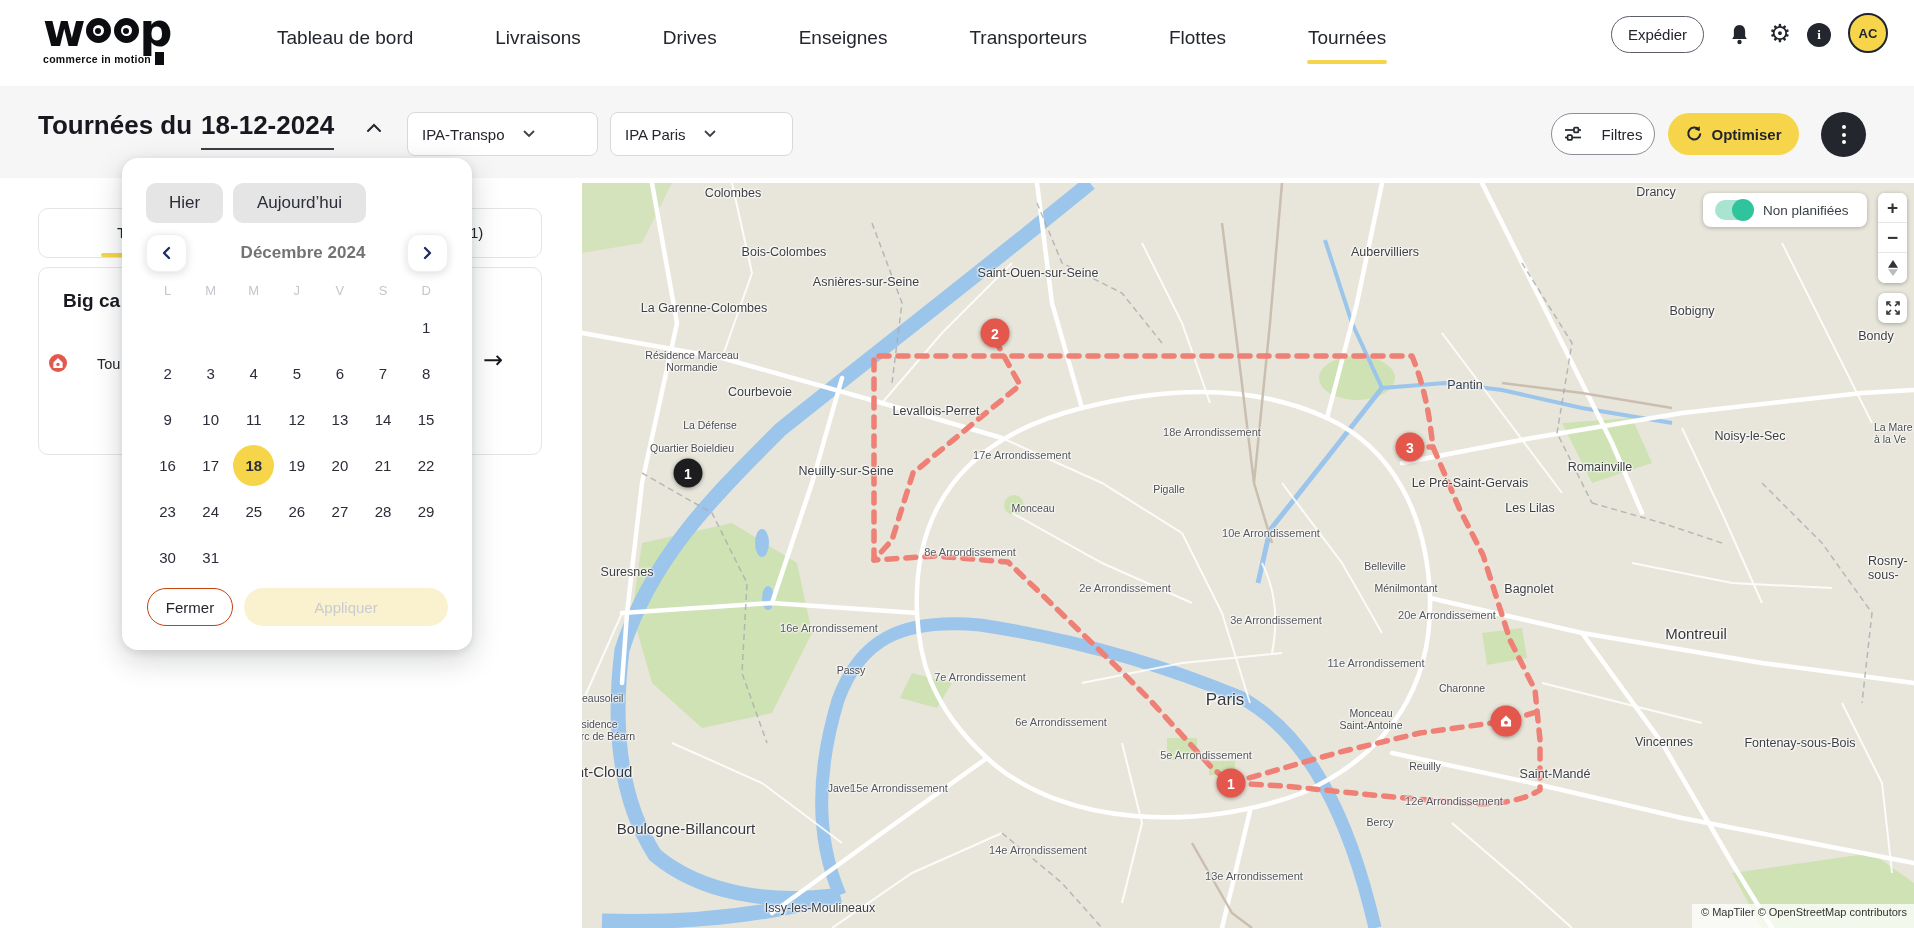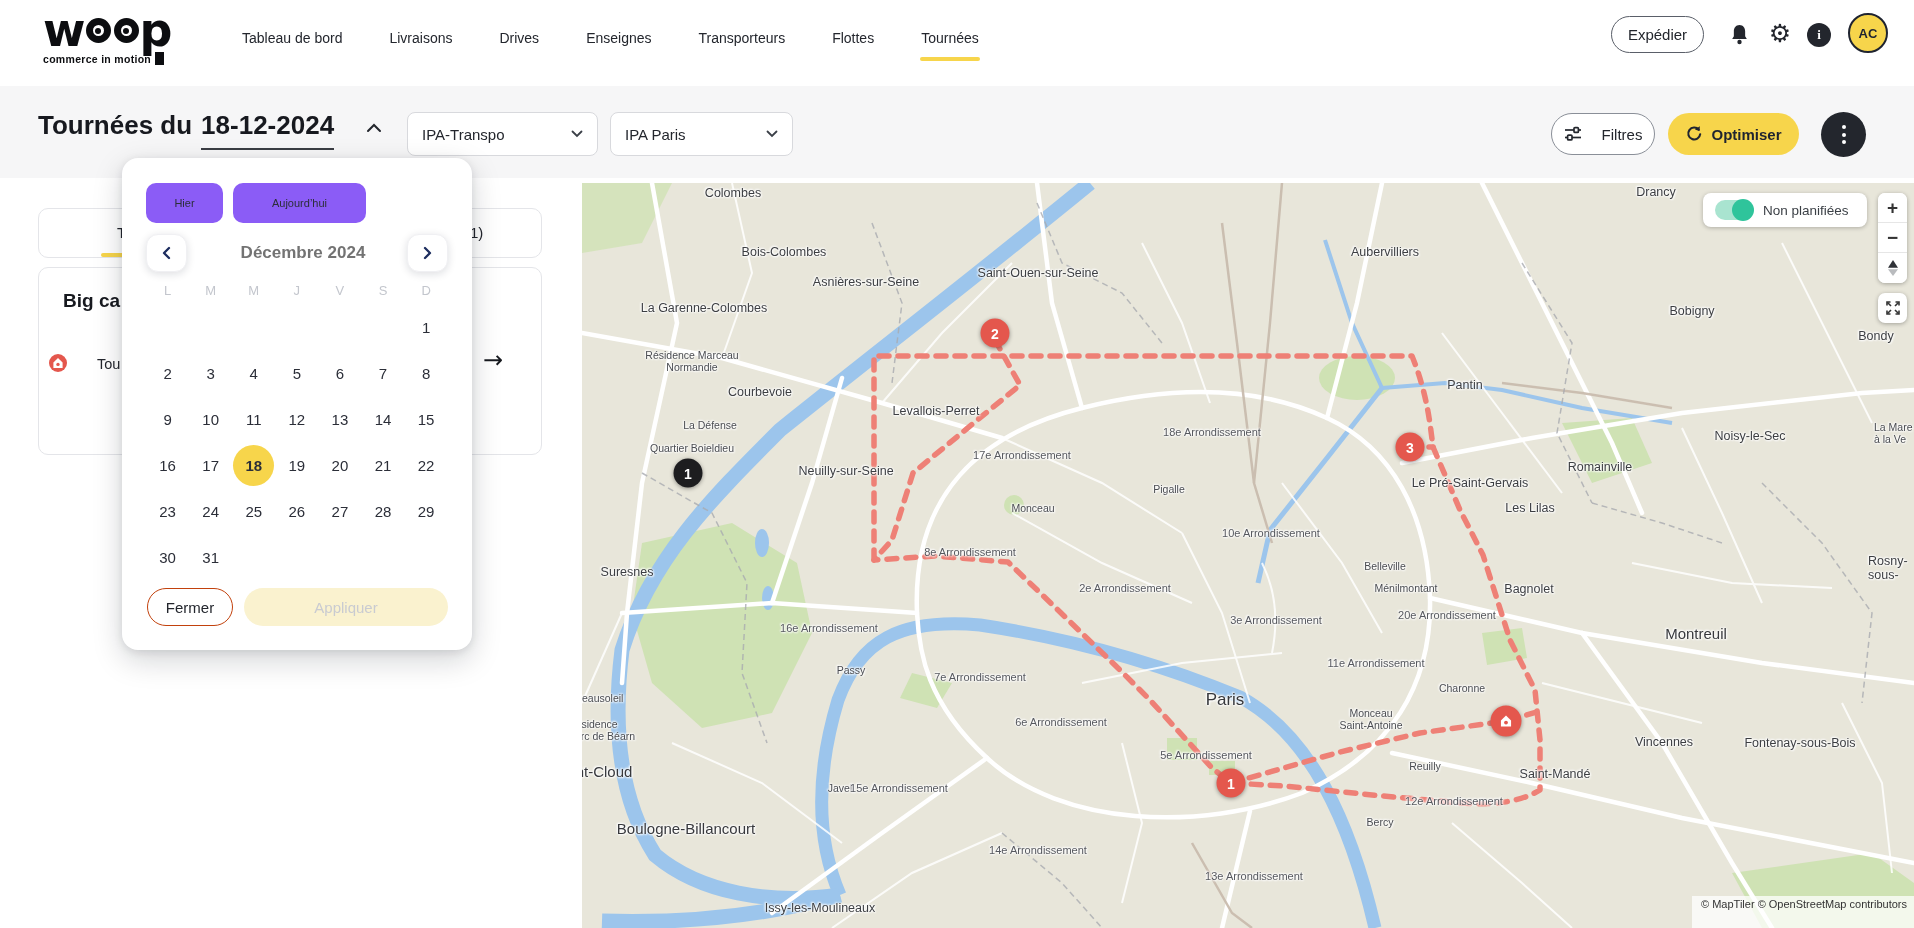--- a/index.html
+++ b/index.html
@@ -13,21 +13,21 @@
   .brand { display:flex; align-items:flex-start; font-family:"DejaVu Sans", sans-serif;
            font-weight:800; font-size:46px; line-height:40px; letter-spacing:-2px; color:#0c0d10; }
   .o-ring { width:25px; height:25px; border:7px solid #0c0d10; border-radius:50%; position:relative; margin:8px 1px 0 2px; }
   .o-ring::after { content:""; position:absolute; left:50%; top:50%; width:6px; height:6px;
                    transform:translate(-50%,-50%); background:#0c0d10; border-radius:50%; }
   .brand .p { position:relative; top:0; }
   .tagline { font-size:10.5px; font-weight:bold; letter-spacing:.3px; color:#0c0d10; margin-top:2px; display:flex; align-items:center; gap:4px; }
   .tagline::after { content:""; width:9px; height:13px; background:#0c0d10; display:inline-block; }
 
   .main-nav { position:absolute; left:242px; top:0; height:76px; display:flex; align-items:center; gap:47px; }
-  .nav-item { font-size:14px; color:#23262d; position:relative; white-space:nowrap; cursor:pointer; }
+  .nav-item { font-size:19px; color:#23262d; position:relative; white-space:nowrap; cursor:pointer;margin-left:35px; }
   .nav-item.active::after { content:""; position:absolute; left:-1px; right:-1px; bottom:-15px; height:4px;
                             background:#F7D54B; border-radius:2px; }
 
   .pill-outline { border:1px solid #5a5f69; border-radius:19px; background:#fff; display:flex;
                   align-items:center; justify-content:center; font-size:15px; color:#23262d; cursor:pointer; }
   .expedier { left:1611px; top:16px; width:93px; height:37px; }
   .icon-btn { display:flex; align-items:center; justify-content:center; cursor:pointer; }
   .bell { left:1727px; top:21px; width:24px; height:26px; }
   .gear { left:1766px; top:19px; width:28px; height:28px; font-family:"DejaVu Sans",sans-serif; font-size:25px; color:#23262d; line-height:1; }
   .info { left:1807px; top:23px; width:24px; height:24px; border-radius:50%; background:#23262d;
@@ -36,21 +36,21 @@
             border:2px solid #1f2430; display:flex; align-items:center; justify-content:center;
             font-size:13px; font-weight:bold; color:#1f2430; cursor:pointer; }
 
   
   .subheader { position:absolute; top:86px; left:0; width:1914px; height:92px; background:#f6f6f7; z-index:10; }
   .page-title { position:absolute; left:38px; top:24px; font-size:26px; font-weight:bold; color:#17191f;
                 display:flex; align-items:baseline; gap:9px; }
   .date-val { border-bottom:2px solid #3a3d44; padding-bottom:7px; cursor:pointer; }
   .title-caret { position:absolute; left:366px; top:33px; cursor:pointer; }
   .fake-select { position:absolute; top:26px; height:44px; background:#fff; border:1px solid #d8d9dd; border-radius:8px;
-                 display:flex; align-items:center; justify-content:space-between; padding:0 14px; font-size:15px;
+                 display:flex; align-items:center; padding:0 14px; font-size:15px;
                  color:#23262d; cursor:pointer;gap:18px; }
   .sel1 { left:407px; width:191px; } .sel2 { left:610px; width:183px; }
   .filtres { left:1551px; top:27px; width:104px; height:42px; border-radius:21px; border-color:#8a8f98; gap:20px; }
   .optimiser { position:absolute; left:1668px; top:27px; width:131px; height:42px; border-radius:21px; background:#F7D54B;
                display:flex; align-items:center; justify-content:center; gap:8px; font-size:15px; font-weight:bold;
                color:#1f2430; cursor:pointer; border:none; }
   .kebab { position:absolute; left:1821px; top:26px; width:45px; height:45px; border-radius:50%; background:#23262d;
            display:flex; flex-direction:column; align-items:center; justify-content:center; gap:3.5px; cursor:pointer; }
   .kebab i { width:4px; height:4px; border-radius:50%; background:#fff; }
 
@@ -62,22 +62,22 @@
   .tour-card { position:absolute; left:38px; top:267px; width:504px; height:188px; background:#fff;
                border:1px solid #e4e5e9; border-radius:10px; z-index:5; }
   .card-title { position:absolute; left:24px; top:22px; font-size:19px; font-weight:bold; color:#17191f; white-space:nowrap; }
   .card-store { position:absolute; left:10px; top:86px; }
   .card-stop { position:absolute; left:58px; top:88px; font-size:14.5px; color:#23262d; }
   .card-arrow { position:absolute; left:444px; top:78px; font-family:"DejaVu Sans",sans-serif; font-size:24px; color:#17191f; cursor:pointer; }
 
   
   .popup { position:absolute; left:122px; top:158px; width:350px; height:492px; background:#fff; border-radius:16px;
            box-shadow:0 10px 30px rgba(10,15,30,.18), 0 2px 8px rgba(10,15,30,.10); z-index:40; }
-  .chip { position:absolute; top:25px; height:40px; background:#8b5cf6; border-radius:10px; border:none;
-          font-size:11px; color:#2b2e38; display:flex; align-items:center; justify-content:center; cursor:pointer;
+  .chip { position:absolute; top:25px; height:40px; background:#e5e5e5; border-radius:10px; border:none;
+          font-size:17px; color:#2b2e38; display:flex; align-items:center; justify-content:center; cursor:pointer;
           font-family:"Liberation Sans",sans-serif; }
   .chip.hier { left:24px; width:77px; } .chip.auj { left:111px; width:133px; }
   .mo-nav { position:absolute; top:76px; width:41px; height:38px; background:#fff; border-radius:12px;
             border:1px solid #f0f0f3; box-shadow:0 2px 8px rgba(16,24,40,.14); display:flex; align-items:center;
             justify-content:center; cursor:pointer; }
   .mo-prev { left:24px; } .mo-next { left:285px; }
   .mo-title { position:absolute; top:85px; left:0; width:100%; text-align:center; font-size:17px; font-weight:bold; color:#737373;padding-left:12px; }
   .cal-head, .cal-grid { position:absolute; left:24px; width:302px; display:grid; grid-template-columns:repeat(7,43.1px); }
   .cal-head { top:120px; }
   .cal-grid { top:146px; }
@@ -112,21 +112,21 @@
   .switch i { position:absolute; right:-1px; top:-1px; width:22px; height:22px; border-radius:50%; background:#2FC49B; }
   .toggle-lbl { font-size:13.5px; color:#3a3f45; white-space:nowrap; }
   .zoomctrl { position:absolute; left:1296px; top:10px; width:29px; background:#fff; border-radius:7px;
               box-shadow:0 1px 4px rgba(0,0,0,.3); overflow:hidden; z-index:6; }
   .zoomctrl .zb { width:29px; height:30px; display:flex; align-items:center; justify-content:center; font-size:19px;
                   font-weight:bold; color:#333; cursor:pointer; border-bottom:1px solid #e6e6e6; background:#fff; }
   .zoomctrl .zb:last-child { border-bottom:none; }
   .fsbtn { position:absolute; left:1296px; top:110px; width:29px; height:30px; background:#fff; border-radius:7px;
            box-shadow:0 1px 4px rgba(0,0,0,.3); display:flex; align-items:center; justify-content:center; cursor:pointer; z-index:6; }
   .attrib { position:absolute; right:0; bottom:0; background:rgba(255,255,255,.75); font-size:11px; color:#333;
-            padding:2px 7px 18px 9px; z-index:6;text-align:center; }
+            padding:2px 7px 10px 9px; z-index:6;text-align:center; }
 </style>
 </head>
 <body>
 
 <div class="topbar">
   <div class="logo">
     <div class="brand">
       <span>w</span>
       <span class="o-ring"></span>
       <span class="o-ring"></span>

